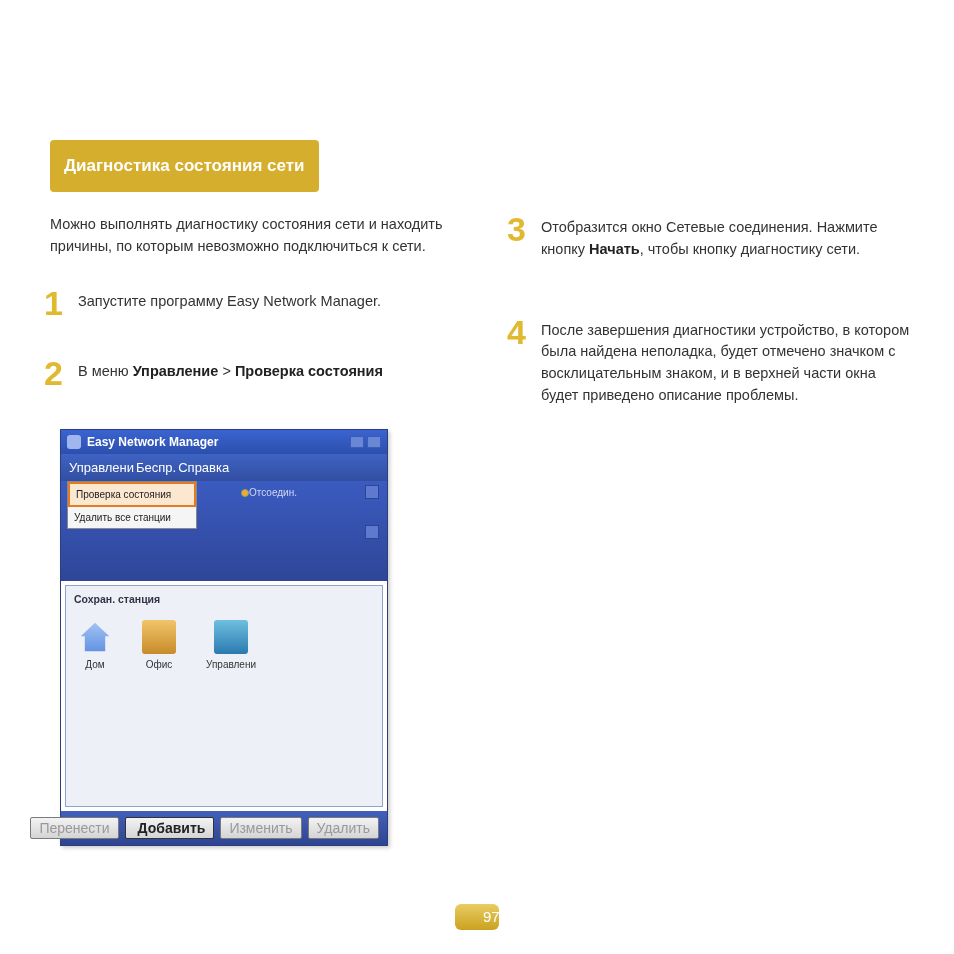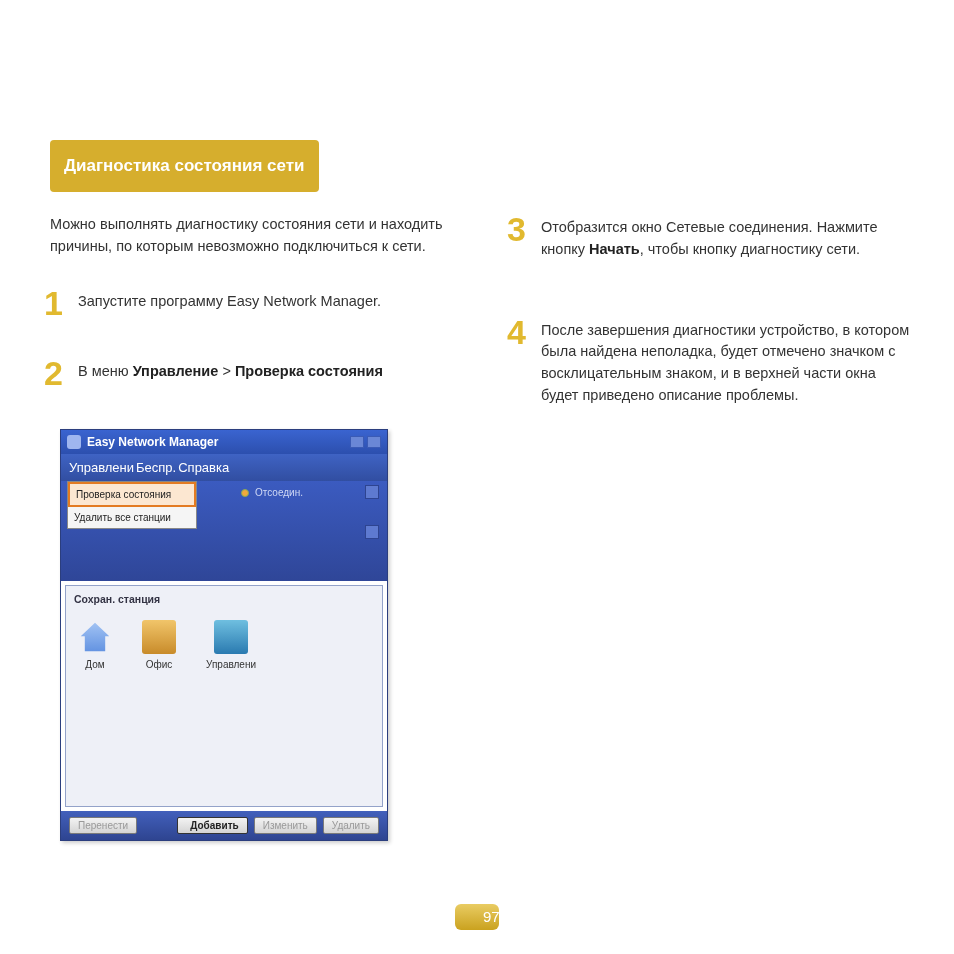--- a/index.html
+++ b/index.html
@@ -76,21 +76,21 @@
     width:130px;
     background:#f5f5f5;
     border:1px solid #888;
     color:#222;
     font-size:10px;
   }
   .dropdown .dd-item { padding:3px 6px; }
   .dd-sel { border:2px solid #e37b22; background:#fce7d1; }
   .status-line {
     position:absolute; top:4px; left:180px; color:#cfd8f5;
-    display:flex; align-items:center; gap:6px; font-size:10px;
+    display:flex; align-items:center; font-size:10px;
   }
   .dot { width:8px;height:8px;border-radius:50%;background:#f1a93c;border:1px solid #8a5; }
   .side-sq { position:absolute; right:8px; width:14px; height:14px; background:#5e7ad0; border:1px solid #2e4490;}
   .saved-panel {
     background:#eef0f7;
     color:#222;
     border:1px solid #93a2c9;
     margin:4px;
     padding:6px 8px 8px 8px;
   }
@@ -104,21 +104,21 @@
   .filler { background:#eef0f7; height:110px; }
   .btnbar {
     background: linear-gradient(#4260bc,#2e4490);
     padding:6px 8px;
     display:flex; gap:6px; justify-content:flex-end;
   }
   .btnbar .left { margin-right:auto; }
   .wbtn {
     background: linear-gradient(#f3f3f3,#d4d4d4);
     border:1px solid #7a7a7a;
-    color:#444; font-size:10px;
+    color:#444; font-size:14px;
     padding:2px 8px;
     border-radius:2px;
   }
   .wbtn.primary { border-color:#333; font-weight:bold; color:#222;padding-left:12px; }
   .wbtn.dis { color:#999; }
   
   .pagenum {
     position:absolute;
     bottom:24px; left:50%; transform:translateX(-50%);
     background: linear-gradient(#e9cc63,#caa21f);

